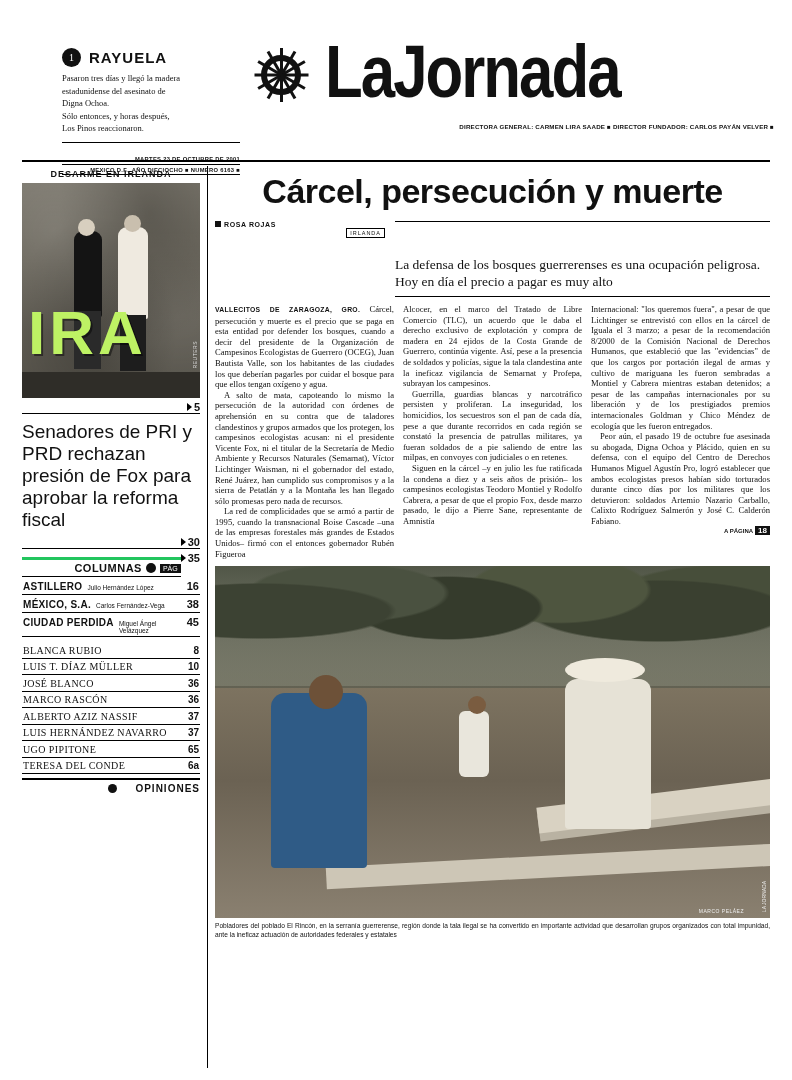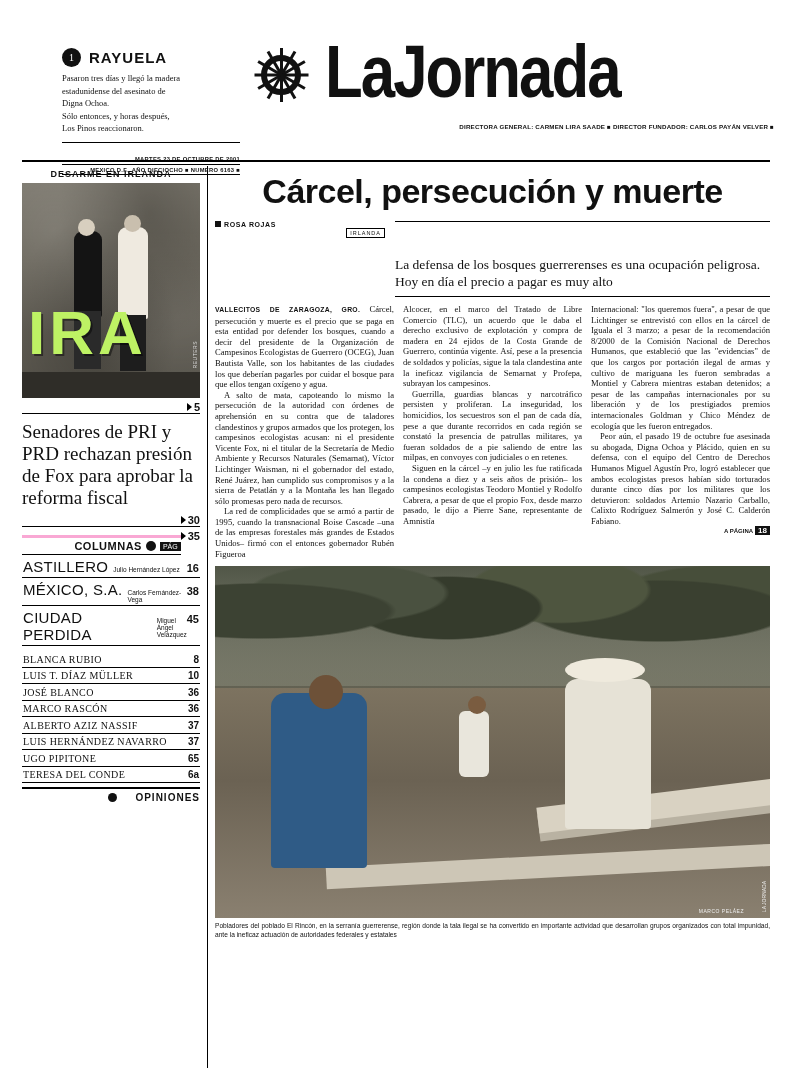--- a/index.html
+++ b/index.html
@@ -98,39 +98,39 @@
   .pagebox {
     display:inline-flex; align-items:center; gap:2px; float:right;
     margin-top:3px;
   }
   .pagebox .tri { width:0;height:0;border-left:5px solid #000;border-top:4px solid transparent;border-bottom:4px solid transparent; }
   .pagebox .num { font-family:"Liberation Sans", sans-serif; font-weight:bold; font-size:11px; }
 
   .hr-thin { border-top:1px solid #000; margin:6px 0 0 0; clear:both; }
 
   .lead-head {
-    font-family:Liberation Serif, serif; font-size:19px; line-height:22px;
+    font-family:Liberation Sans, sans-serif; font-size:19px; line-height:22px;
     margin:7px 0 2px 0;
   }
   .lead-head2 { font-size:18.5px; line-height:22px; }
 
   
   .columnas-bar {
     display:flex; align-items:center; justify-content:flex-end; gap:4px;
-    border-top:3px solid #f9a8d4; border-bottom:1px solid #000; padding:2px 0; margin-top:8px;
+    border-top:3px solid #22c55e; border-bottom:1px solid #000; padding:2px 0; margin-top:8px;
   }
   .columnas-bar .label { font-family:"Liberation Sans", sans-serif; font-weight:bold; font-size:11px; letter-spacing:.5px; }
   .columnas-bar .dot { width:10px;height:10px;border-radius:50%;background:#111; }
   .columnas-bar .pg { background:#111;color:#fff;font-family:"Liberation Sans",sans-serif;font-size:7px;padding:1px 3px; }
 
   .col-row {
     display:flex; align-items:baseline; justify-content:space-between;
     border-bottom:1px solid #000; padding:3px 1px 2px 1px;
   }
-  .col-row .nm { font-family:"Liberation Sans", sans-serif; font-weight:normal; font-size:15px; letter-spacing:.3px; }
+  .col-row .nm { font-family:"Liberation Sans", sans-serif; font-weight:bold; font-size:10px; letter-spacing:.3px; }
   .col-row .au { font-family:"Liberation Sans", sans-serif; font-size:6.5px; margin-left:5px; flex:1; }
   .col-row .pg { font-family:"Liberation Sans", sans-serif; font-weight:bold; font-size:11px; }
 
   .op-row {
     display:flex; align-items:baseline; justify-content:space-between;
     border-bottom:1px solid #000; padding:2.5px 1px 2px 1px;
   }
   .op-row .nm { font-family:"Liberation Serif", serif; font-size:10px; letter-spacing:.4px; }
   .op-row .pg { font-family:"Liberation Sans", sans-serif; font-weight:bold; font-size:10px; }
 

